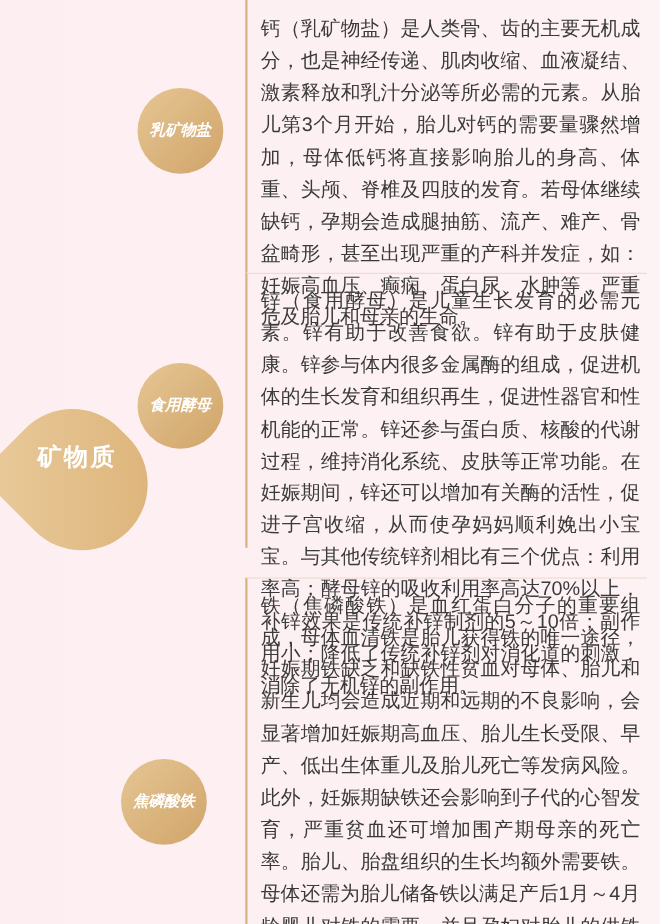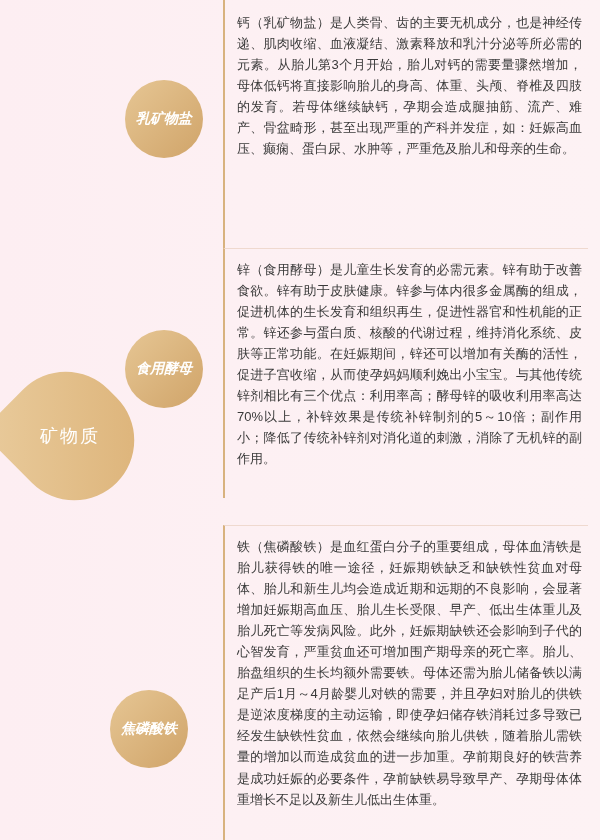--- a/index.html
+++ b/index.html
@@ -38,29 +38,29 @@
     width: 120px;
     height: 132px;
     background: #e3c08a;
     background: linear-gradient(135deg, #e9cb9c 0%, #dcb277 100%);
     border-radius: 0 60px 60px 60px;
     transform: rotate(-45deg);
   }
   .drop-text {
     position: absolute;
     left: 10px;
-    top: 370px;
+    top: 350px;
     width: 120px;
     height: 132px;
     display: flex;
     align-items: center;
     justify-content: center;
     color: #ffffff;
-    font-size: 18px;
-    font-weight: normal;
+    font-size: 22px;
+    font-weight: bold;
     letter-spacing: 2px;
   }
 
   .badge {
     position: absolute;
     width: 78px;
     height: 78px;
     border-radius: 50%;
     background: #d9b27c;
     background: linear-gradient(135deg, #e6c694 0%, #d0a469 100%);
@@ -90,21 +90,21 @@
     box-sizing: border-box;
     padding: 0 12px 0 8px;
   }
 
   .section {
     position: relative;
     box-sizing: border-box;
     padding: 10px 6px 10px 12px;
     border-left: 2px solid #d8b27e;
     color: #3a3a3a;
-    font-size: 13px;
+    font-size: 18px;
     line-height: 1.62;
     text-align: justify;
     text-justify: inter-ideograph;
   }
   .section + .section {
     border-top: 1px solid #efd9cf;
   }
   .sec-0 { height: 248px; padding-top: 12px; }
   .sec-1 { height: 250px; }
   .sec-2 { height: 342px; margin-top: 27px; }

